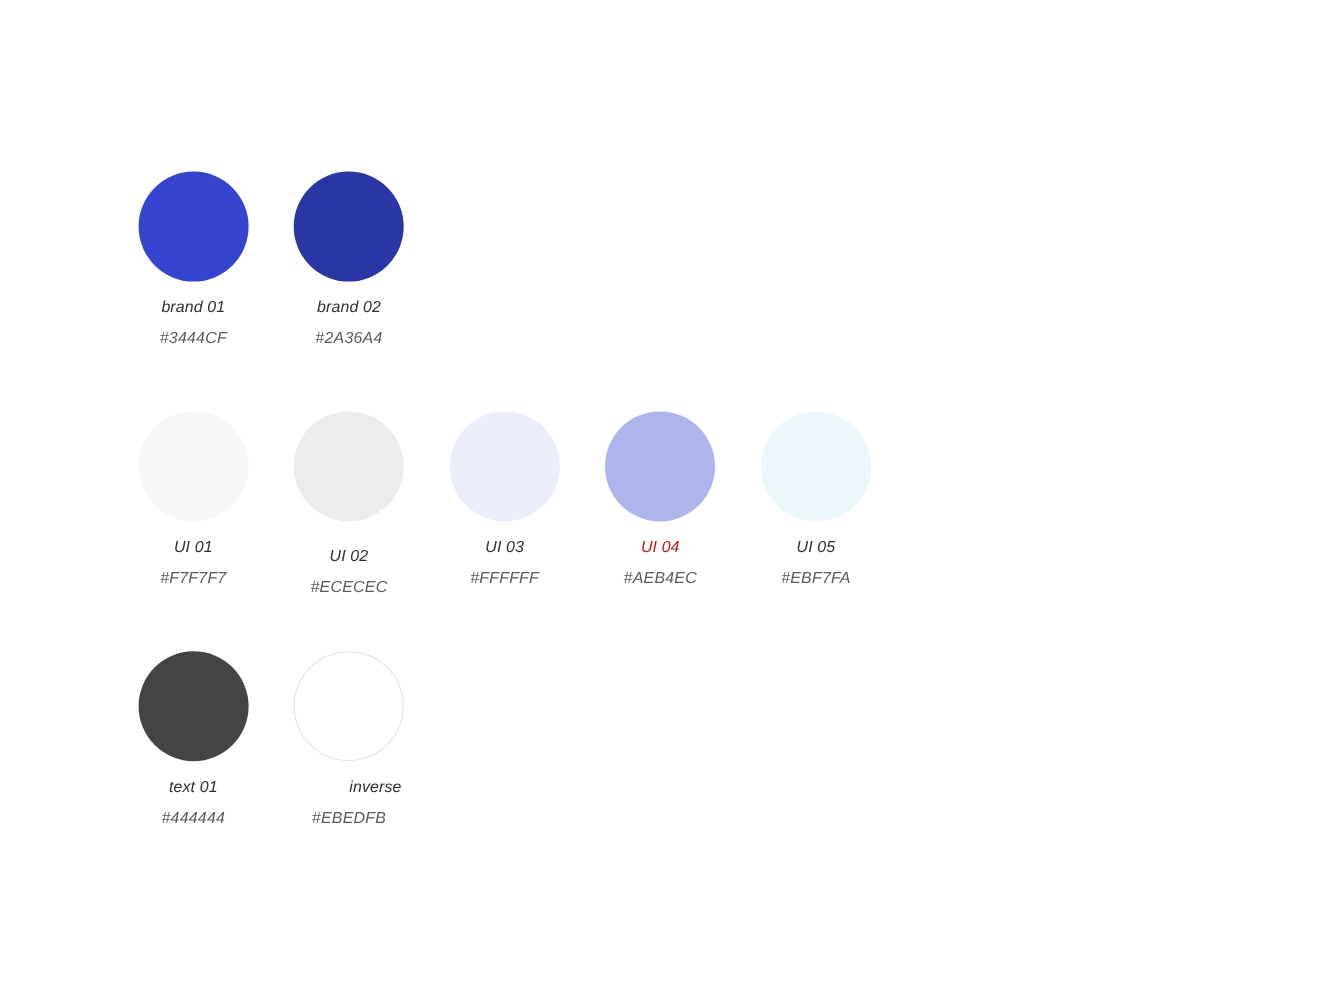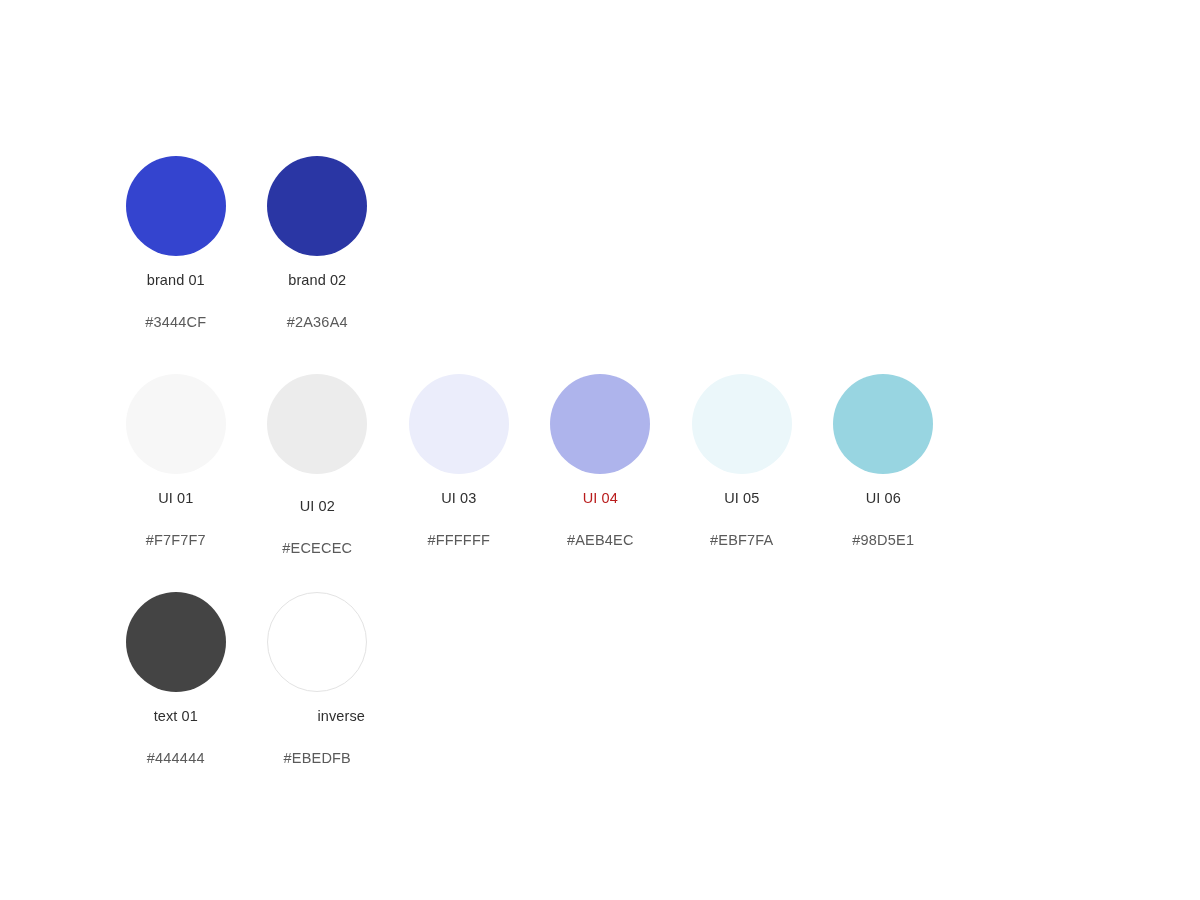--- a/index.html
+++ b/index.html
@@ -15,20 +15,21 @@
     overflow: hidden;
     position: relative;
   }
 
   #palette-board {
     position: absolute;
     left: 0;
     top: 0;
     width: 1140px;
     height: 900px;
+    font-style: italic;
   }
 
   .swatch-row {
     position: absolute;
     left: 105px;
     display: flex;
     flex-direction: row;
     align-items: flex-start;
   }
 
@@ -59,21 +60,21 @@
     margin-top: 17px;
     font-size: 14.5px;
     line-height: 1;
     color: #2f2f2f;
     letter-spacing: 0.1px;
     text-align: center;
     white-space: nowrap;
   }
 
   .swatch-hex {
-    margin-top: 27px;
+    margin-top: 13px;
     font-size: 14.5px;
     line-height: 1;
     color: #5a5a5a;
     letter-spacing: 0.2px;
     text-align: center;
     white-space: nowrap;
   }
 </style>
 </head>
 <body style="background: rgb(255, 255, 255);">
@@ -110,25 +111,20 @@
       <div class="swatch">
         <div class="swatch-circle" style="background: rgb(174, 180, 236);"></div>
         <div class="swatch-name" style="color: #b91c1c;">UI 04</div>
         <div class="swatch-hex" style="color: rgb(90, 90, 90);">#AEB4EC</div>
       </div>
       <div class="swatch">
         <div class="swatch-circle" style="background: rgb(235, 247, 250);"></div>
         <div class="swatch-name" style="color: rgb(47, 47, 47);">UI 05</div>
         <div class="swatch-hex" style="color: rgb(90, 90, 90);">#EBF7FA</div>
       </div>
-      <div class="swatch">
-        <div class="swatch-circle" style="background: rgb(152, 213, 225);"></div>
-        <div class="swatch-name" style="color: rgb(47, 47, 47);">UI 06</div>
-        <div class="swatch-hex" style="color: rgb(90, 90, 90);">#98D5E1</div>
-      </div>
     </div>
     <div class="swatch-row" data-row="2">
       <div class="swatch">
         <div class="swatch-circle" style="background: rgb(68, 68, 68);"></div>
         <div class="swatch-name" style="color: rgb(47, 47, 47);">text 01</div>
         <div class="swatch-hex" style="color: rgb(90, 90, 90);">#444444</div>
       </div>
       <div class="swatch">
         <div class="swatch-circle has-border" style="background: rgb(255, 255, 255);"></div>
         <div class="swatch-name" style="color: rgb(47, 47, 47); padding-left: 48px;">inverse</div>

